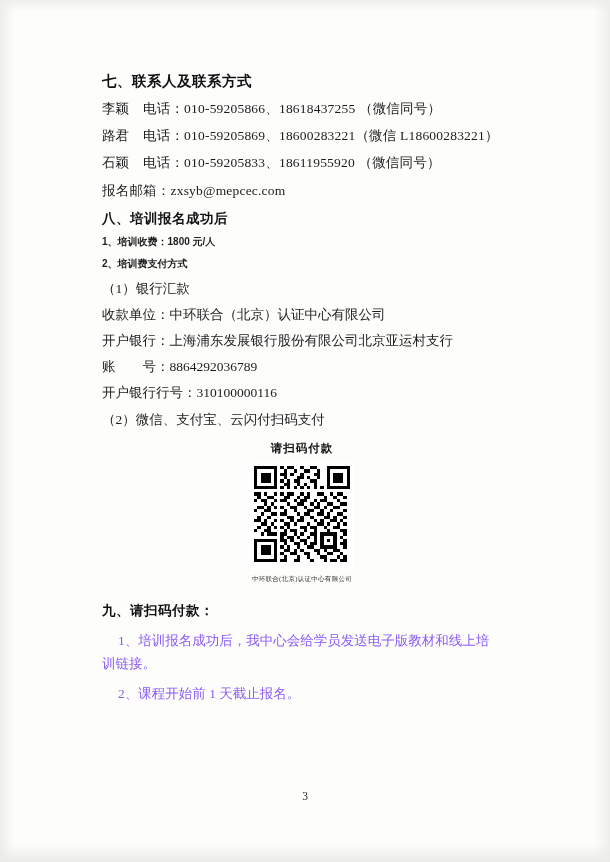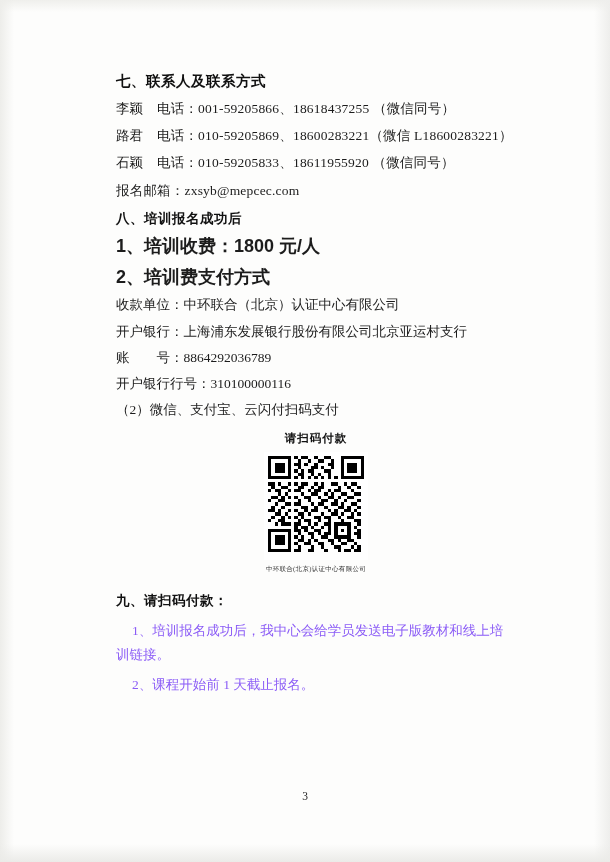--- a/index.html
+++ b/index.html
@@ -15,21 +15,21 @@
     overflow: hidden;
   }
   .page {
     position: relative;
     width: 610px;
     height: 862px;
     background: #fdfdfc;
   }
   .content {
     position: absolute;
-    left: 116px;
+    left: 102px;
     top: 72px;
     width: 400px;
   }
   .h-section {
     font-family: "Liberation Sans", "DejaVu Sans", sans-serif;
     font-weight: bold;
     font-size: 14.5px;
     letter-spacing: 0.5px;
     margin: 0 0 11px 0;
     color: #111;
@@ -54,21 +54,21 @@
     display: inline-block;
     width: 14px;
   }
   .mono {
     font-family: "Liberation Serif", "DejaVu Serif", serif;
     letter-spacing: 0.2px;
   }
   .bold {
     font-family: "Liberation Sans", "DejaVu Sans", sans-serif;
     font-weight: bold;
-    font-size: 18px;
+    font-size: 10px;
   }
   .para {
     font-size: 13.5px;
     line-height: 1.75;
     margin: 0 0 6px 0;
     color: #8b5cf6;
   }
   .para.ind {
     text-indent: 16px;
   }
@@ -130,36 +130,37 @@
   <div class="scan-edge top"></div>
   <div class="scan-edge left"></div>
   <div class="scan-edge right"></div>
   <div class="scan-edge bottom"></div>
 
   <div class="content">
 
     <div class="h-section">七、联系人及联系方式</div>
 
     <div class="line">
-      <span class="lbl">李颖</span><span class="gap"></span><span class="mono">电话：001-59205866、18618437255 （微信同号）</span>
+      <span class="lbl">李颖</span><span class="gap"></span><span class="mono">电话：010-59205866、18618437255 （微信同号）</span>
     </div>
     <div class="line">
       <span class="lbl">路君</span><span class="gap"></span><span class="mono">电话：010-59205869、18600283221（微信 L18600283221）</span>
     </div>
     <div class="line">
       <span class="lbl">石颖</span><span class="gap"></span><span class="mono">电话：010-59205833、18611955920 （微信同号）</span>
     </div>
     <div class="line">
       <span class="mono">报名邮箱：zxsyb@mepcec.com</span>
     </div>
 
     <div class="h-section small">八、培训报名成功后</div>
 
     <div class="line bold">1、培训收费：1800 元/人</div>
     <div class="line bold">2、培训费支付方式</div>
+    <div class="line">（1）银行汇款</div>
     <div class="line">收款单位：中环联合（北京）认证中心有限公司</div>
     <div class="line">开户银行：上海浦东发展银行股份有限公司北京亚运村支行</div>
     <div class="line">账　　号：8864292036789</div>
     <div class="line">开户银行行号：310100000116</div>
     <div class="line">（2）微信、支付宝、云闪付扫码支付</div>
 
     <div class="qr-block">
       <div class="qr-title">请扫码付款</div>
       <div class="qr-canvas">
         <svg width="96" height="96" viewBox="0 0 29 29" shape-rendering="crispEdges">

